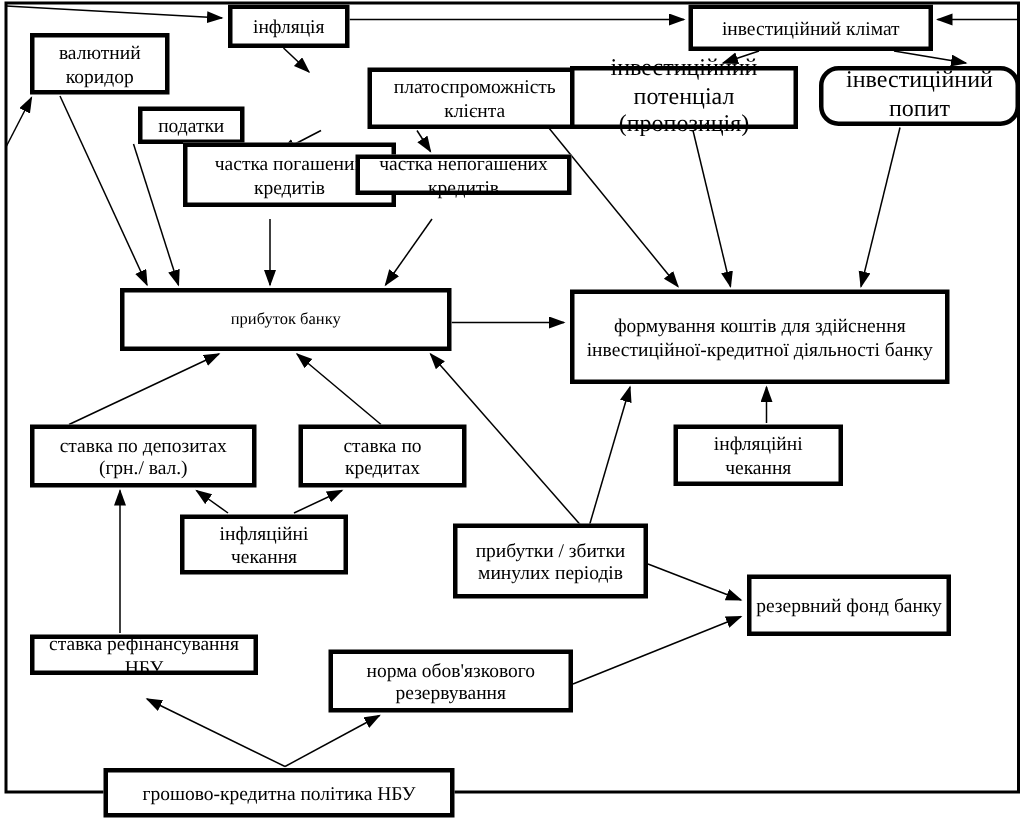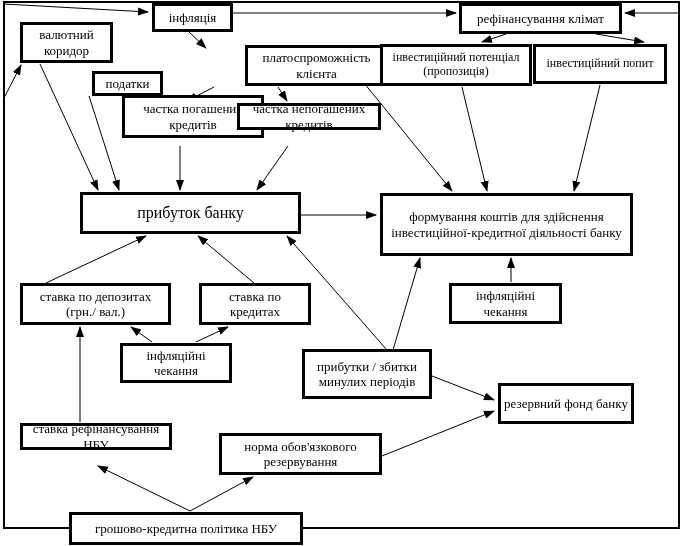--- a/index.html
+++ b/index.html
@@ -19,22 +19,22 @@
     display:flex;
     align-items:center;
     justify-content:center;
     text-align:center;
     font-size:13px;
     line-height:1.16;
     color:#000;
     z-index:1;
     padding:1px 3px;
   }
-  .node.tight{font-size:12px;}
-  .node.big{font-size:16px;}
+  .node.tight{font-size:16px;}
+  .node.big{font-size:11px;}
 </style>
 </head>
 <body>
 
 <div id="canvas">
 
   <svg class="wires" width="683" height="546">
     <defs>
       <marker id="arr" markerWidth="12" markerHeight="9" refX="10" refY="4" orient="auto" markerUnits="userSpaceOnUse">
         <path d="M0,0 L11,4 L0,8 Z" fill="#000"></path>
@@ -77,25 +77,25 @@
     <line x1="80" y1="422" x2="80" y2="327" stroke="#000" stroke-width="1" marker-end="url(#arr)"></line>
 
     <line x1="432" y1="376" x2="494" y2="400" stroke="#000" stroke-width="1" marker-end="url(#arr)"></line>
     <line x1="382" y1="456" x2="494" y2="411" stroke="#000" stroke-width="1" marker-end="url(#arr)"></line>
 
     <line x1="190" y1="511" x2="98" y2="466" stroke="#000" stroke-width="1" marker-end="url(#arr)"></line>
     <line x1="190" y1="511" x2="253" y2="477" stroke="#000" stroke-width="1" marker-end="url(#arr)"></line>
   </svg>
 
   <div class="node" style="left:152px;top:3px;width:81px;height:29px;">інфляція</div>
-  <div class="node" style="left:459px;top:3px;width:163px;height:31px;">рефінансування клімат</div>
+  <div class="node" style="left:459px;top:3px;width:163px;height:31px;">інвестиційний клімат</div>
   <div class="node" style="left:20px;top:22px;width:93px;height:41px;">валютний коридор</div>
   <div class="node" style="left:209px;top:45px;width:143px;height:41px;margin-left:36px;">платоспроможність клієнта</div>
   <div class="node tight" style="left:380px;top:44px;width:152px;height:42px;">інвестиційний потенціал (пропозиція)</div>
-  <div class="node tight" style="left:533px;top:44px;width:134px;height:40px;">інвестиційний попит</div>
+  <div class="node tight" style="left:546px;top:44px;width:134px;height:40px;border-radius:13px;">інвестиційний попит</div>
   <div class="node" style="left:92px;top:71px;width:71px;height:25px;">податки</div>
   <div class="node" style="left:110px;top:95px;width:142px;height:43px;margin-left:12px;">частка погашених кредитів</div>
   <div class="node" style="left:237px;top:103px;width:144px;height:27px;">частка непогашених кредитів</div>
   <div class="node big" style="left:80px;top:192px;width:221px;height:42px;">прибуток банку</div>
   <div class="node" style="left:380px;top:193px;width:253px;height:63px;">формування  коштів для здійснення інвестиційної-кредитної діяльності банку</div>
   <div class="node" style="left:20px;top:283px;width:151px;height:42px;">ставка по депозитах (грн./ вал.)</div>
   <div class="node" style="left:199px;top:283px;width:112px;height:42px;">ставка по кредитах</div>
   <div class="node" style="left:120px;top:343px;width:112px;height:40px;">інфляційні чекання</div>
   <div class="node" style="left:449px;top:283px;width:113px;height:41px;">інфляційні чекання</div>
   <div class="node" style="left:302px;top:349px;width:130px;height:50px;">прибутки / збитки минулих періодів</div>

